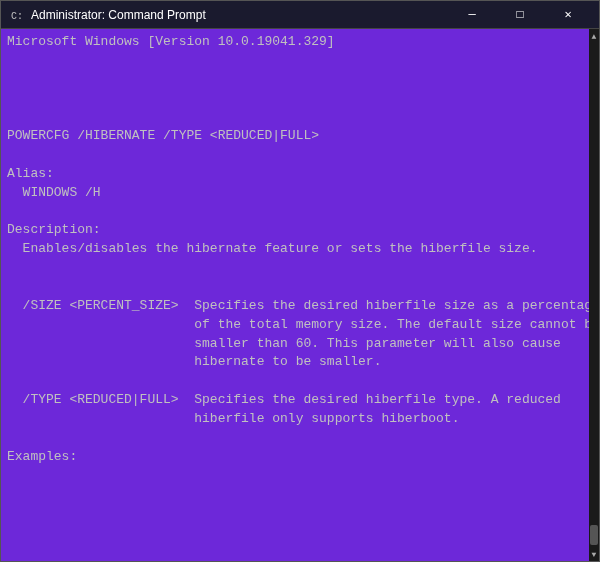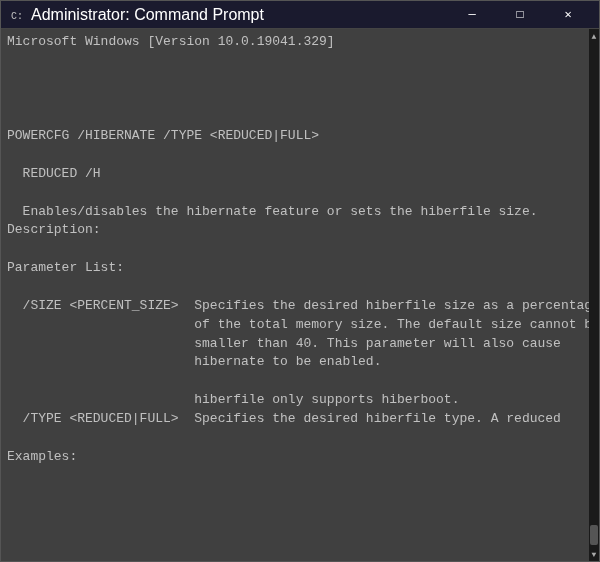--- a/index.html
+++ b/index.html
@@ -43,21 +43,21 @@
 
     .title-bar-icon svg {
       width: 14px;
       height: 14px;
     }
 
     .title-bar-text {
       flex: 1;
       color: #ffffff;
       font-family: 'Segoe UI', Arial, sans-serif;
-      font-size: 16px;
+      font-size: 12px;
       font-weight: normal;
     }
 
     .title-bar-controls {
       display: flex;
       align-items: center;
       gap: 2px;
     }
 
     .title-btn {
@@ -68,21 +68,21 @@
       color: #fff;
       font-size: 12px;
       cursor: pointer;
       display: flex;
       align-items: center;
       justify-content: center;
       font-family: 'Segoe MDL2 Assets', 'Courier New', monospace;
     }
 
     .content {
-      background: #404040;
+      background: #6d28d9;
       flex: 1;
       padding: 4px 6px;
       overflow: hidden;
       position: relative;
     }
 
     .line {
       line-height: 1.45;
       white-space: pre;
       color: #c0c0c0;
@@ -141,34 +141,34 @@
 
   <div class="content" id="terminal-content">
 
     <div class="line">Microsoft Windows [Version 10.0.19041.329]</div>
       <div class="line">&nbsp;</div>
       <div class="line">&nbsp;</div>
       <div class="line">&nbsp;</div>
       <div class="line">&nbsp;</div>
       <div class="line">POWERCFG /HIBERNATE /TYPE &lt;REDUCED|FULL&gt;</div>
       <div class="line">&nbsp;</div>
-      <div class="line">  REDUCED /H</div>
+      <div class="line">Alias:</div>
+      <div class="line">  WINDOWS /H</div>
       <div class="line">&nbsp;</div>
+      <div class="line">Description:</div>
       <div class="line">  Enables/disables the hibernate feature or sets the hiberfile size.</div>
-      <div class="line">Description:</div>
       <div class="line">&nbsp;</div>
-      <div class="line">Parameter List:</div>
       <div class="line">&nbsp;</div>
       <div class="line">  /SIZE &lt;PERCENT_SIZE&gt;  Specifies the desired hiberfile size as a percentage</div>
       <div class="line">                        of the total memory size. The default size cannot be</div>
-      <div class="line">                        smaller than 40. This parameter will also cause</div>
-      <div class="line">                        hibernate to be enabled.</div>
+      <div class="line">                        smaller than 60. This parameter will also cause</div>
+      <div class="line">                        hibernate to be smaller.</div>
       <div class="line">&nbsp;</div>
+      <div class="line">  /TYPE &lt;REDUCED|FULL&gt;  Specifies the desired hiberfile type. A reduced</div>
       <div class="line">                        hiberfile only supports hiberboot.</div>
-      <div class="line">  /TYPE &lt;REDUCED|FULL&gt;  Specifies the desired hiberfile type. A reduced</div>
       <div class="line">&nbsp;</div>
       <div class="line">Examples:</div>
       <div class="scrollbar">
       <div class="scroll-arrow">▲</div>
       <div style="flex:1"></div>
       <div class="scrollbar-thumb"></div>
       <div class="scroll-arrow">▼</div>
     </div>
   </div>
 </div>

